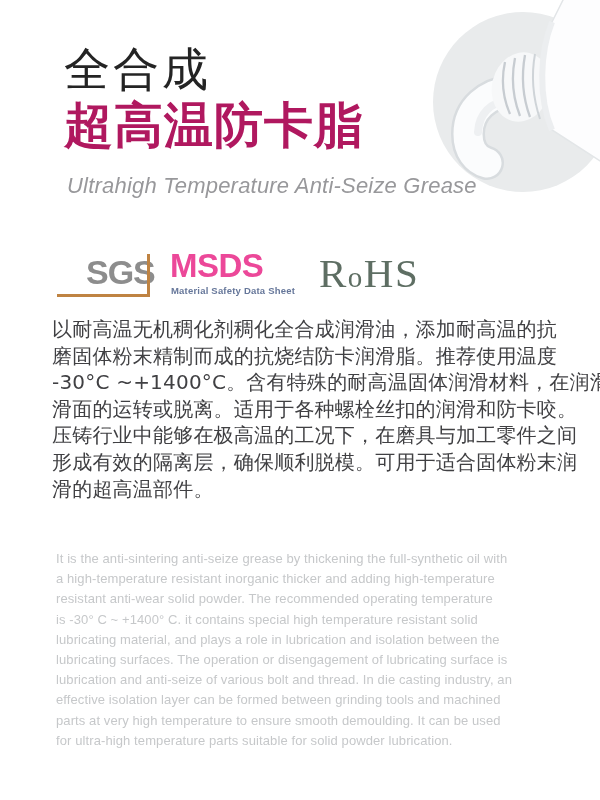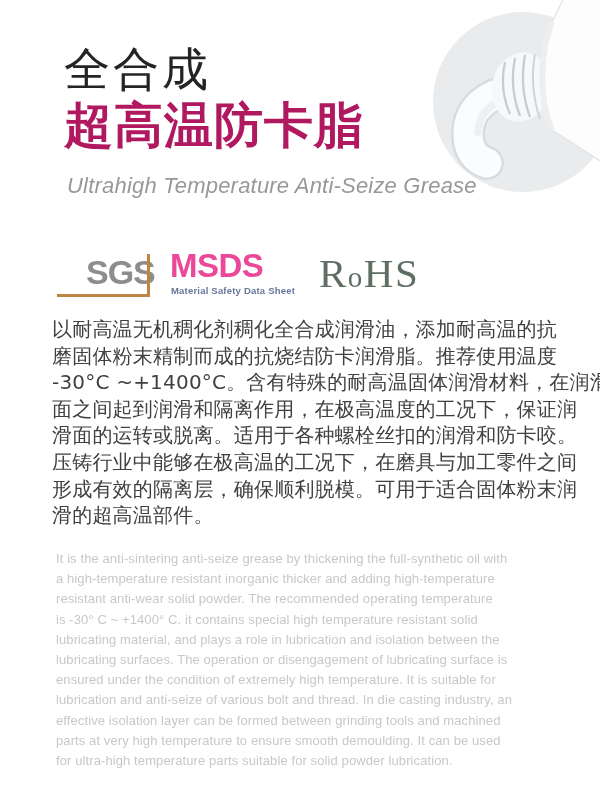--- a/index.html
+++ b/index.html
@@ -96,34 +96,32 @@
     <div class="msds-main">MSDS</div>
     <div class="msds-sub">Material Safety Data Sheet</div>
 
     <div class="rohs"><span>R</span><span class="o">o</span><span>HS</span></div>
   </div>
 
   <div class="desc-cn">
     <div>以耐高温无机稠化剂稠化全合成润滑油，添加耐高温的抗</div>
     <div>磨固体粉末精制而成的抗烧结防卡润滑脂。推荐使用温度</div>
     <div>-30°C ~+1400°C。含有特殊的耐高温固体润滑材料，在润滑</div>
-    <div>面之间起到润滑和隔离作用，在极高温度的工况下，保证润</div>
     <div>滑面的运转或脱离。适用于各种螺栓丝扣的润滑和防卡咬。</div>
     <div>压铸行业中能够在极高温的工况下，在磨具与加工零件之间</div>
     <div>形成有效的隔离层，确保顺利脱模。可用于适合固体粉末润</div>
     <div>滑的超高温部件。</div>
   </div>
 
   <div class="desc-en">
     <div>It is the anti-sintering anti-seize grease by thickening the full-synthetic oil with</div>
     <div>a high-temperature resistant inorganic thicker and adding high-temperature</div>
     <div>resistant anti-wear solid powder. The recommended operating temperature</div>
     <div>is -30° C ~ +1400° C. it contains special high temperature resistant solid</div>
     <div>lubricating material, and plays a role in lubrication and isolation between the</div>
     <div>lubricating surfaces. The operation or disengagement of lubricating surface is</div>
-    <div>ensured under the condition of extremely high temperature. It is suitable for</div>
     <div>lubrication and anti-seize of various bolt and thread. In die casting industry, an</div>
     <div>effective isolation layer can be formed between grinding tools and machined</div>
     <div>parts at very high temperature to ensure smooth demoulding. It can be used</div>
     <div>for ultra-high temperature parts suitable for solid powder lubrication.</div>
   </div>
 
 </div>
 
 </body></html>

